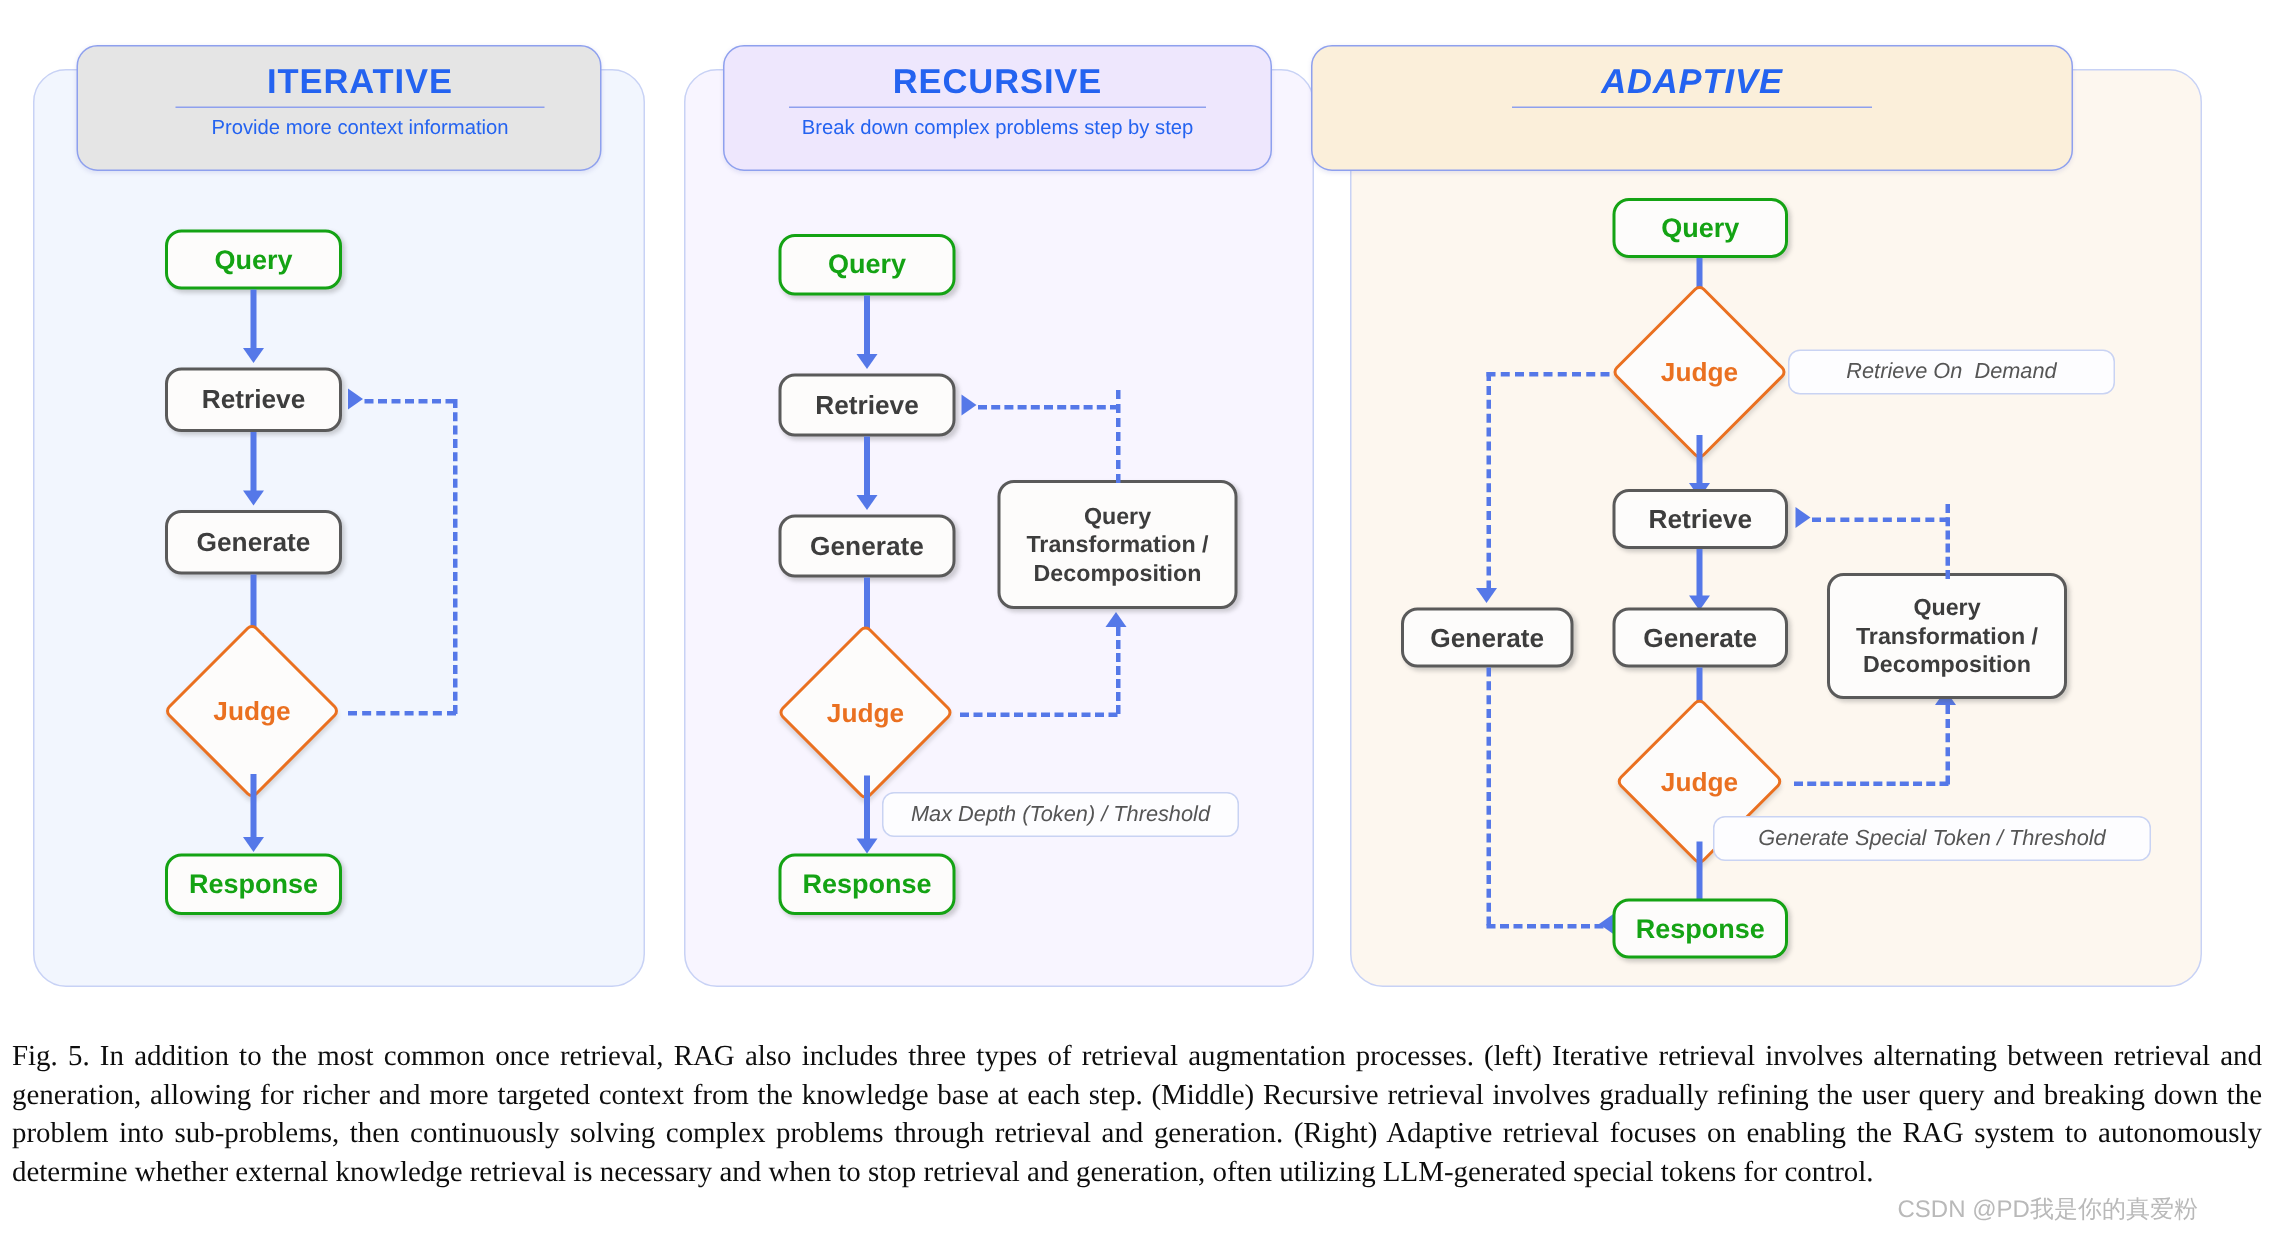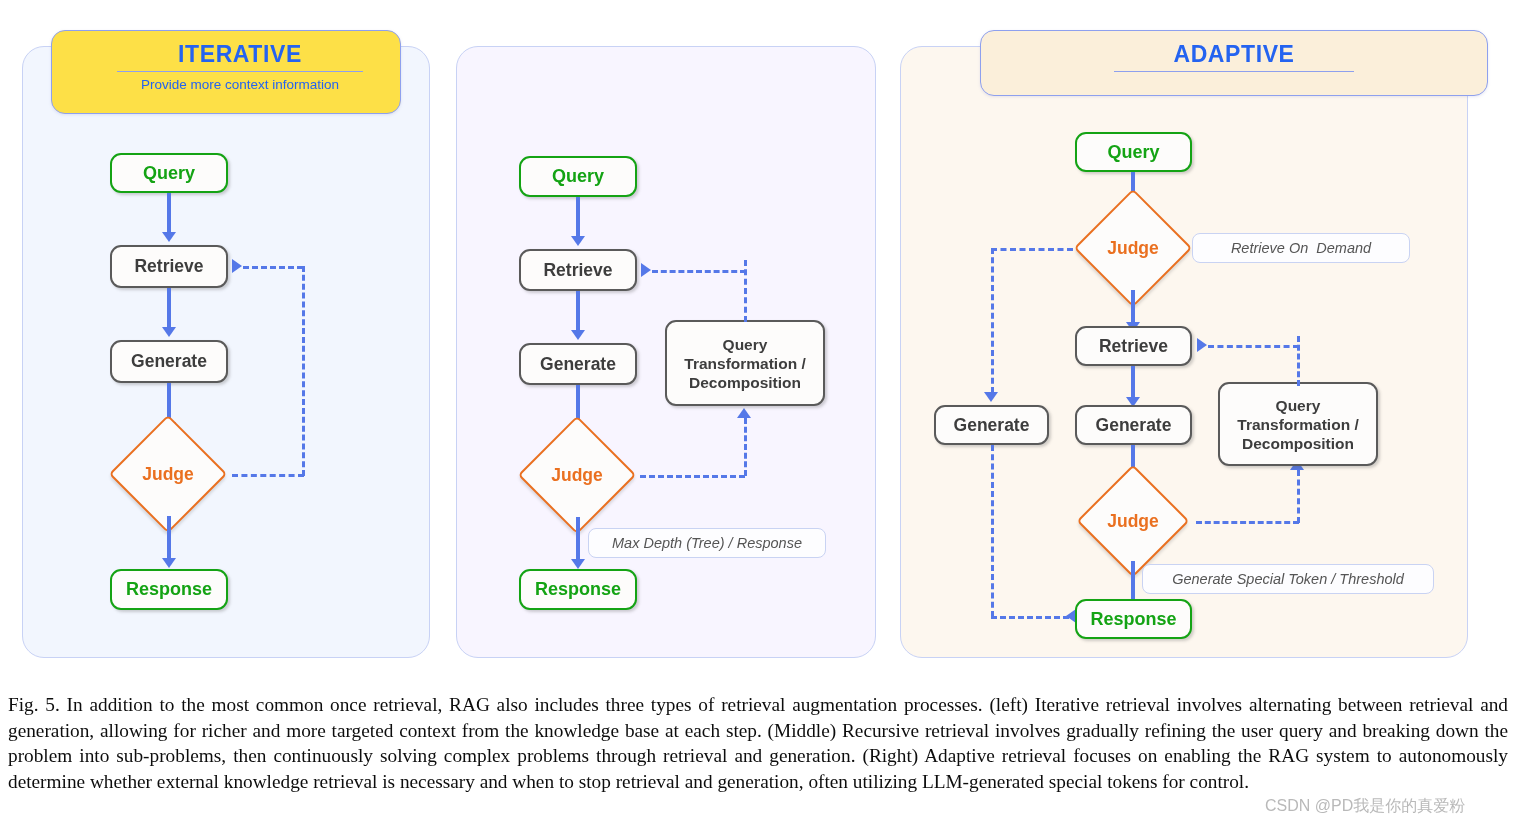--- a/index.html
+++ b/index.html
@@ -17,23 +17,23 @@
   .panel.p2 { left: 456px; top: 46px; width: 420px; height: 612px; background: #f8f5ff; }
   .panel.p3 { left: 900px; top: 46px; width: 568px; height: 612px; background: #fdf7ef; }
 
   
   .badge {
     position: absolute; border-radius: 14px; border: 1.6px solid #8ea0ee;
     display: flex; flex-direction: column; align-items: center;
     padding-top: 9px;
     box-shadow: 0 1px 3px rgba(120,130,200,.18);
   }
-  .badge.b1 { left: 51px;  top: 30px; width: 350px; height: 84px; background: #fde047; padding-left: 28px; }
+  .badge.b1 { left: 51px;  top: 30px; width: 350px; height: 84px; background: #e5e5e5; padding-left: 28px; }
   .badge.b2 { left: 482px; top: 30px; width: 366px; height: 84px; background: #eee7fd; }
-  .badge.b3 { left: 980px; top: 30px; width: 508px; height: 66px; background: #fbefda; }
+  .badge.b3 { left: 874px; top: 30px; width: 508px; height: 84px; background: #fbefda; font-style: italic; }
   .badge-title {
     color: #2463f0; font-size: 23px; font-weight: bold; letter-spacing: .6px;
     line-height: 28px;
   }
   .badge-rule { height: 1px; background: #8ea0ee; margin: 3px 0 4px 0; }
   .badge.b1 .badge-rule { width: 246px; }
   .badge.b2 .badge-rule { width: 278px; }
   .badge.b3 .badge-rule { width: 240px; }
   .badge-sub { color: #2463f0; font-size: 13.5px; line-height: 18px; white-space: pre; }
 
@@ -134,20 +134,25 @@
 
 
   <div class="arw arw-v" style="left:167px;top:516px;height:45px;"></div>
   <div class="head head-d" style="left:161.5px;top:558px;"></div>
 
 
   <div class="node term" style="left:110px;top:569px;width:118px;height:41px;">Response</div>
 
   <div class="panel p2"></div>
 
+  <div class="badge b2">
+    <div class="badge-title">RECURSIVE</div>
+    <div class="badge-rule"></div>
+    <div class="badge-sub">Break down complex problems step by step</div>
+  </div>
 
   <div class="node term" style="left:519px;top:156px;width:118px;height:41px;">Query</div>
 
   <div class="arw arw-v" style="left:576px;top:197px;height:40px;"></div>
   <div class="head head-d" style="left:570.5px;top:236px;"></div>
 
   <div class="node proc" style="left:519px;top:249px;width:118px;height:42px;">Retrieve</div>
 
   <div class="arw arw-v" style="left:576px;top:291px;height:40px;"></div>
   <div class="head head-d" style="left:570.5px;top:330px;"></div>
@@ -172,21 +177,21 @@
 Decomposition</span>
   </div>
 
   <div class="dash dash-v" style="left:744px;top:260px;height:62px;"></div>
   <div class="dash dash-h" style="left:652px;top:270px;width:94px;"></div>
   <div class="head head-r" style="left:641px;top:262.5px;"></div>
 
   <div class="arw arw-v" style="left:576px;top:517px;height:45px;"></div>
   <div class="head head-d" style="left:570.5px;top:559px;"></div>
 
-  <div class="chip" style="left:588px;top:528px;width:238px;height:30px;">Max Depth (Tree) / Response</div>
+  <div class="chip" style="left:588px;top:528px;width:238px;height:30px;">Max Depth (Token) / Threshold</div>
 
   <div class="node term" style="left:519px;top:569px;width:118px;height:41px;">Response</div>
 
   <div class="panel p3"></div>
 
   <div class="badge b3">
     <div class="badge-title">ADAPTIVE</div>
     <div class="badge-rule"></div>
   </div>
 
@@ -240,20 +245,20 @@
 Decomposition</span>
   </div>
 
   <div class="dash dash-v" style="left:1297px;top:336px;height:50px;"></div>
   <div class="dash dash-h" style="left:1208px;top:345px;width:91px;"></div>
   <div class="head head-r" style="left:1197px;top:337.5px;"></div>
 
   <div class="arw arw-v" style="left:1131px;top:561px;height:44px;"></div>
   <div class="head head-d" style="left:1125.5px;top:602px;"></div>
 
-  <div class="chip" style="left:1142px;top:564px;width:292px;height:30px;text-align:right;">Generate Special Token / Threshold</div>
+  <div class="chip" style="left:1142px;top:544px;width:292px;height:30px;text-align:right;">Generate Special Token / Threshold</div>
 
   <div class="node term" style="left:1075px;top:599px;width:117px;height:40px;">Response</div>
 
   <div class="caption">Fig. 5.  In addition to the most common once retrieval, RAG also includes three types of retrieval augmentation processes. (left) Iterative retrieval involves alternating between retrieval and generation, allowing for richer and more targeted context from the knowledge base at each step. (Middle) Recursive retrieval involves gradually refining the user query and breaking down the problem into sub-problems, then continuously solving complex problems through retrieval and generation. (Right) Adaptive retrieval focuses on enabling the RAG system to autonomously determine whether external knowledge retrieval is necessary and when to stop retrieval and generation, often utilizing LLM-generated special tokens for control.</div>
   <div class="watermark">CSDN @PD我是你的真爱粉</div>
 
 </div>
 
 </body></html>

